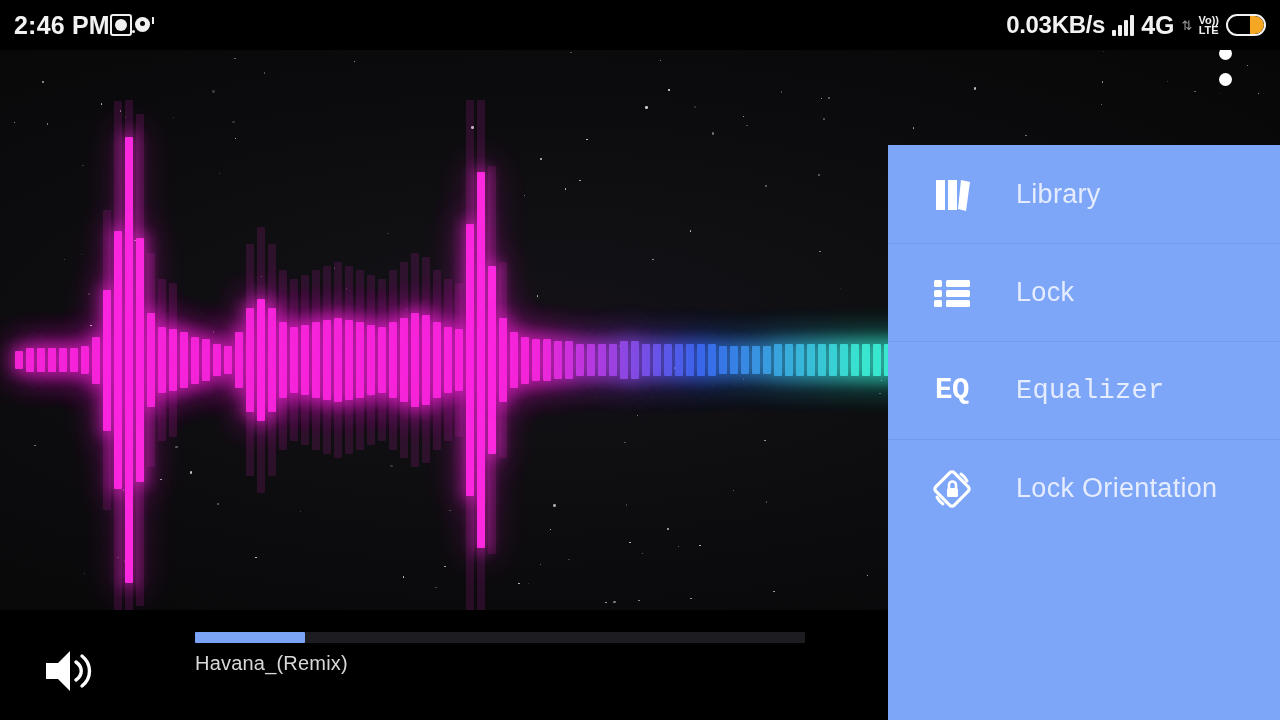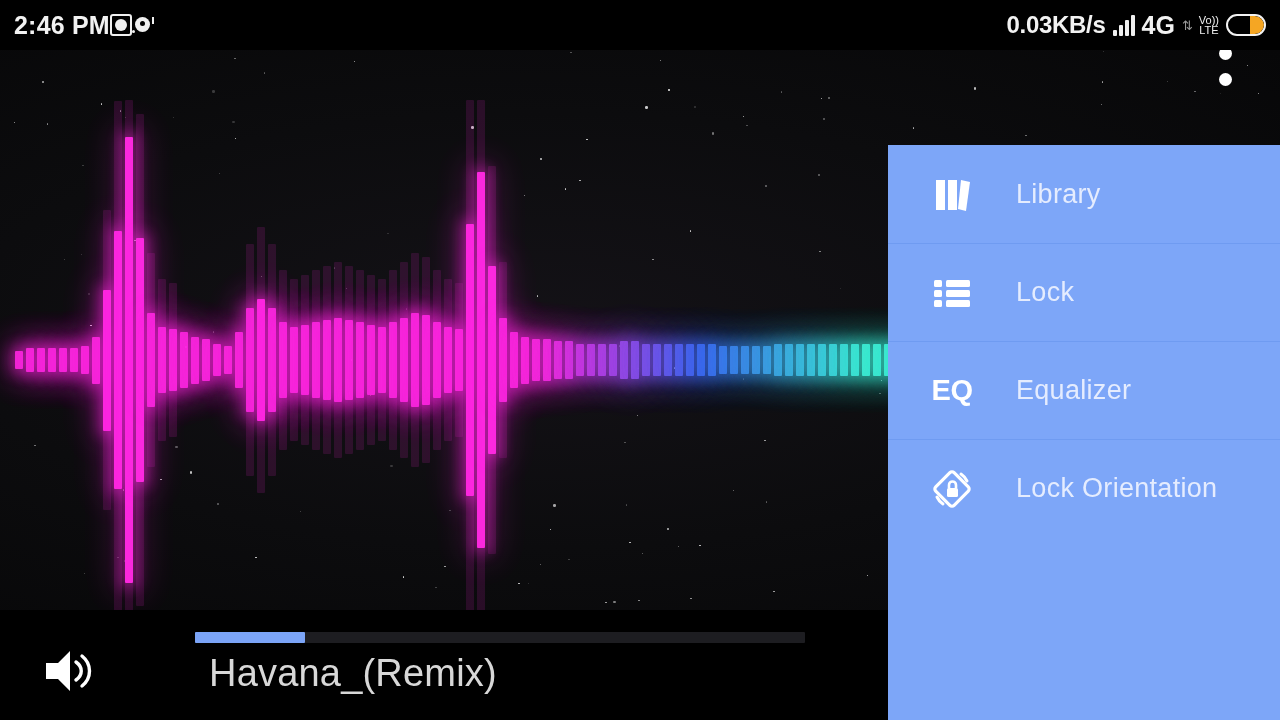--- a/index.html
+++ b/index.html
@@ -121,21 +121,21 @@
   .icon-arrows {
     color: #9a9a9a;
     font-size: 13px;
     line-height: 1;
     letter-spacing: -1px;
   }
 
   .icon-volte {
     color: #f0f0f0;
     font-size: 11px;
-    font-weight: normal;
+    font-weight: bold;
     line-height: 10px;
     text-align: center;
   }
 
   .icon-battery {
     position: relative;
     width: 40px; height: 22px;
     border: 2px solid #f2f2f2;
     border-radius: 11px;
     box-sizing: border-box;
@@ -227,23 +227,23 @@
     z-index: 25;
     cursor: pointer;
   }
   #seek-fill {
     height: 11px;
     background: #7ba4f7;
     border-radius: 1px;
   }
   #track-title {
     position: absolute;
-    left: 209px; top: 652px;
+    left: 195px; top: 652px;
     color: #d8d8d8;
-    font-size: 38px;
+    font-size: 20px;
     letter-spacing: 0.2px;
     z-index: 25;
     white-space: nowrap;
   }
 
   
   #side-menu {
     position: absolute;
     left: 888px; top: 145px;
     width: 392px;
@@ -668,21 +668,21 @@
           <rect x="18" y="21" width="24" height="7" rx="1.5" fill="#ffffff"></rect>
           <rect x="6" y="31" width="8" height="7" rx="1.5" fill="#ffffff"></rect>
           <rect x="18" y="31" width="24" height="7" rx="1.5" fill="#ffffff"></rect>
         </svg>
       </span>
       <span class="mi-label">Lock</span>
     </div>
 
 
 
-    <div class="menu-item" style="border-top-color: rgb(111, 155, 241);">
+    <div class="menu-item" style="border-top-color: rgb(111, 155, 241); font-family: Liberation Mono, monospace;">
       <span class="mi-icon">
         <span class="eq-text">EQ</span>
       </span>
       <span class="mi-label">Equalizer</span>
     </div>
 
     <div class="menu-item" style="border-top-color: rgb(111, 155, 241);">
       <span class="mi-icon">
         <svg width="48" height="48" viewBox="0 0 48 48" aria-hidden="true">
           <rect x="11" y="11" width="26" height="26" rx="3" transform="rotate(45 24 24)" fill="none" stroke="#ffffff" stroke-width="3.2"></rect>

